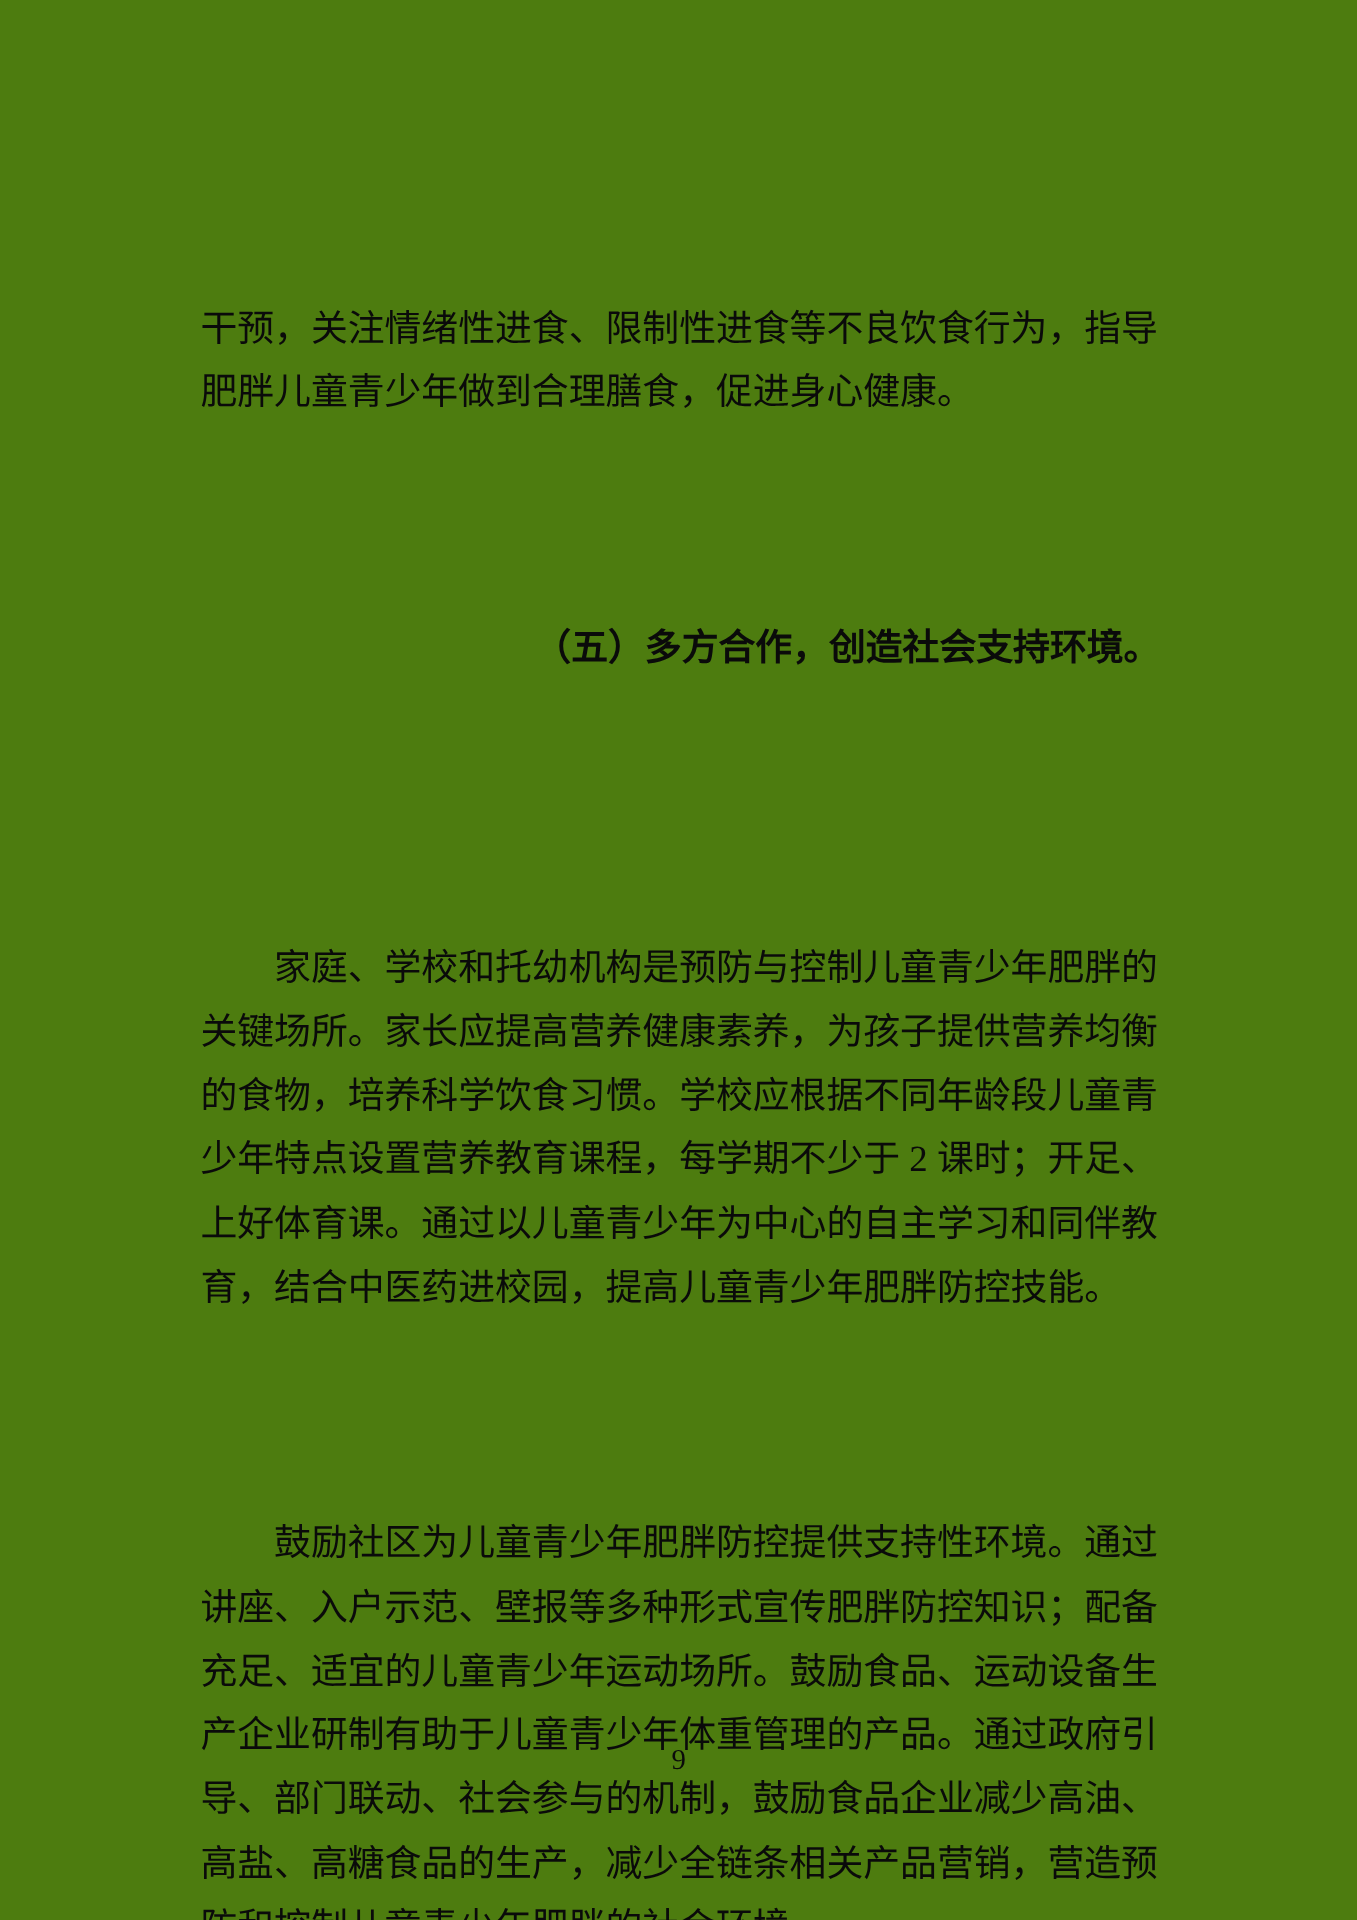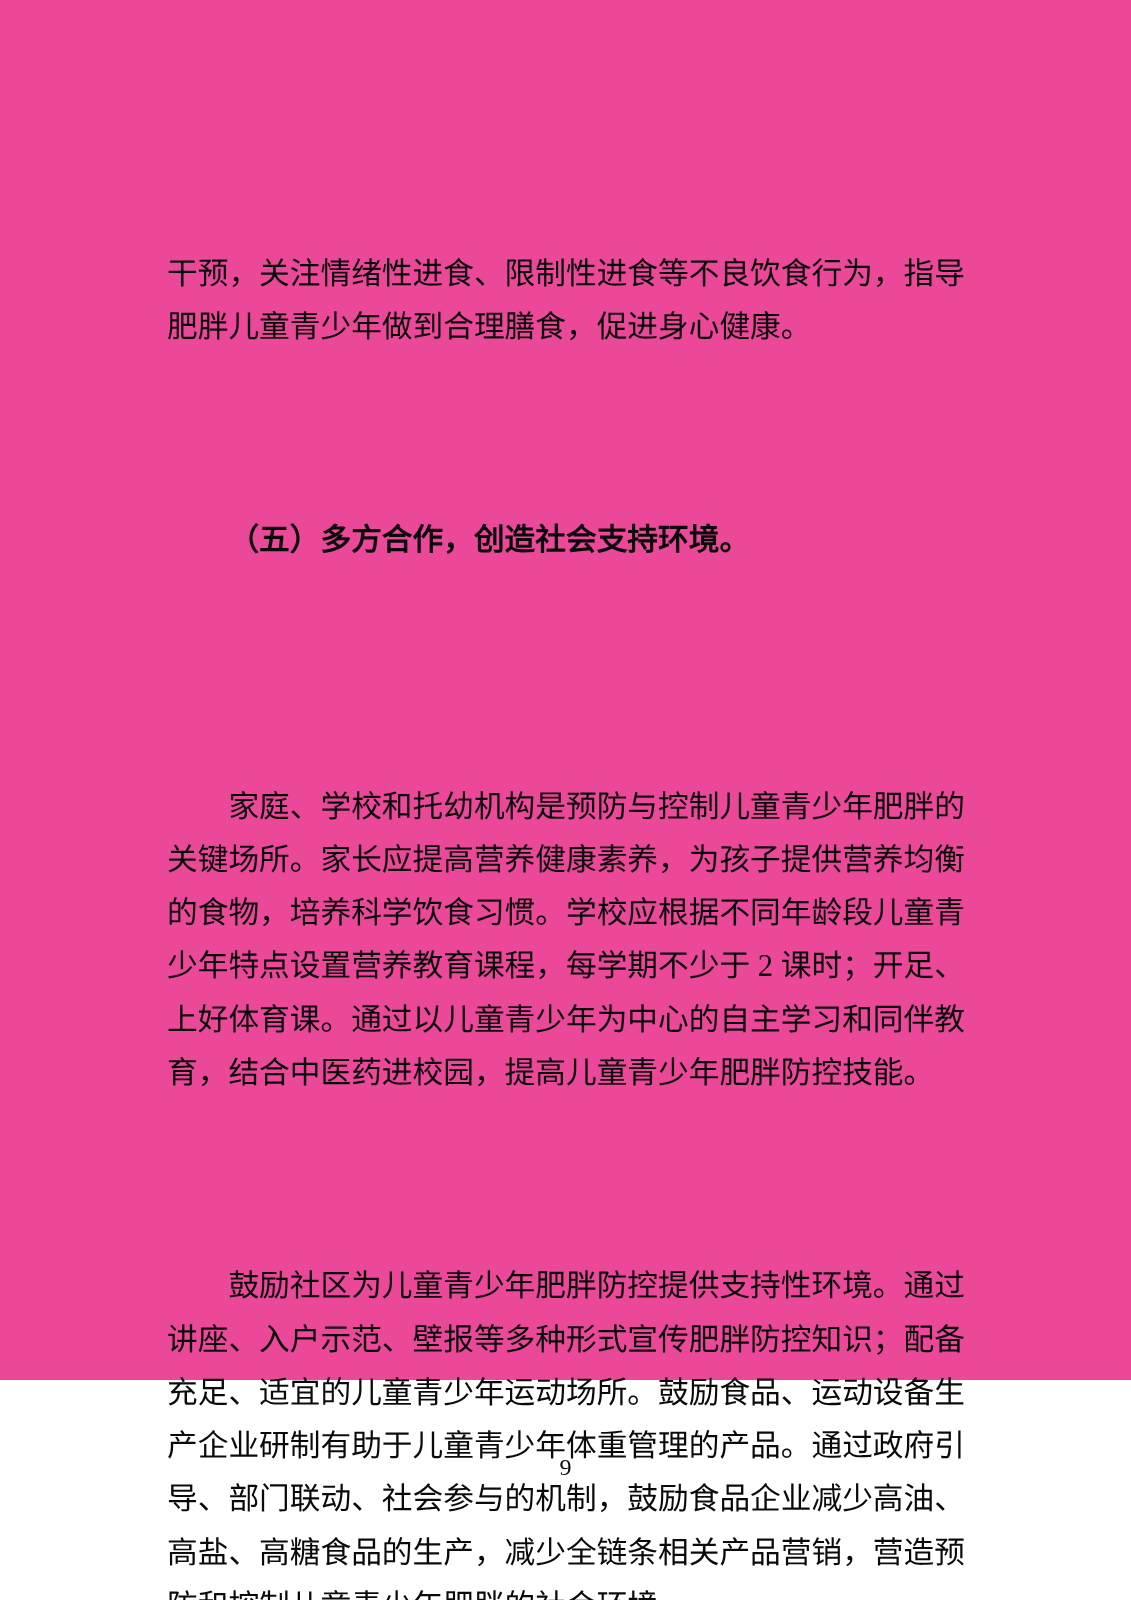--- a/index.html
+++ b/index.html
@@ -8,22 +8,22 @@
     height: 1600px;
     background: #ffffff;
     position: relative;
     overflow: hidden;
     font-family: "Liberation Serif", "DejaVu Serif", serif;
   }
   .page {
     position: absolute;
     left: 0; top: 0;
     width: 1131px;
-    height: 1380px;
-    background: #ec4899;
+    height: 1600px;
+    background: #4d7c0f;
   }
   .content {
     position: absolute;
     left: 167px;
     top: 141px;
     width: 800px;
     color: #0a0a0a;
     font-size: 30.7px;
     line-height: 53.3px;
     white-space: pre;          
@@ -36,20 +36,21 @@
   .body-para {
     text-indent: 2em;
     font-weight: 400;
   }
   .body-para.flush {
     text-indent: 0;            
   }
   .heading-para {
     text-indent: 2em;
     font-weight: 700;          
+    text-align: right;
   }
   .page-number {
     position: absolute;
     left: 0;
     top: 1452px;
     width: 1131px;
     text-align: center;
     color: #0a0a0a;
     font-size: 24px;
     line-height: 30px;

